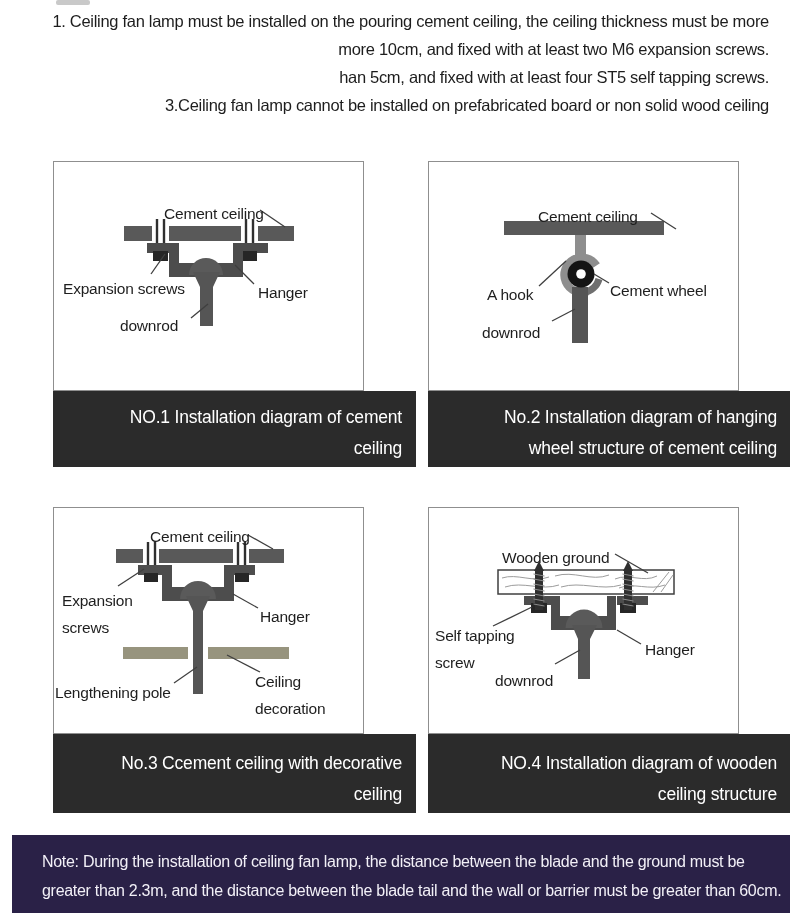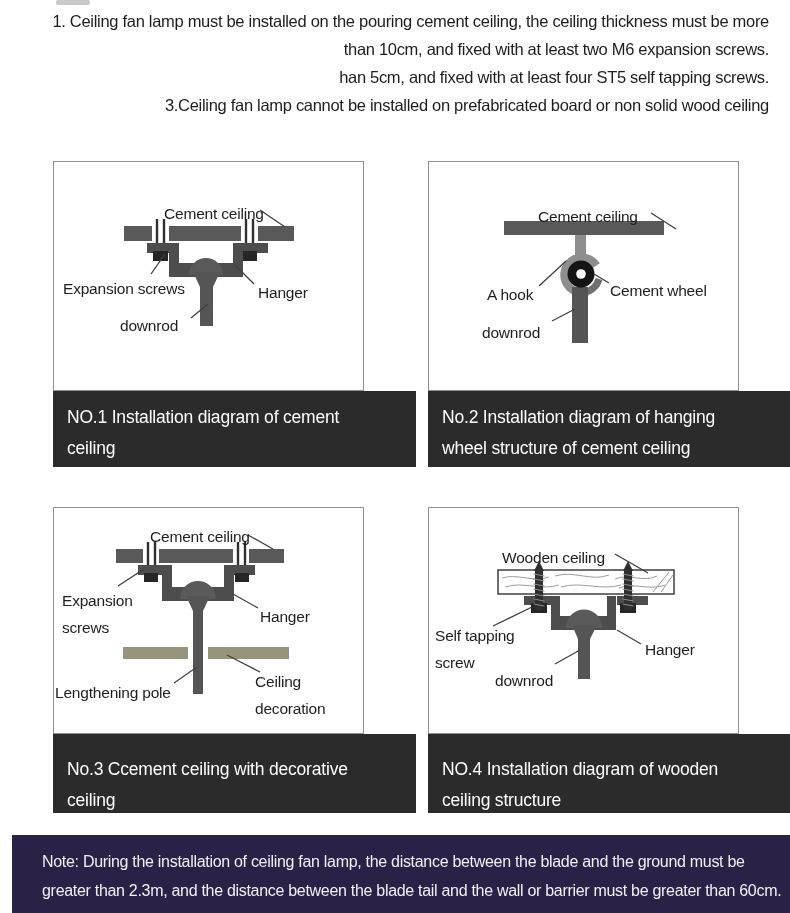--- a/index.html
+++ b/index.html
@@ -24,41 +24,41 @@
   .row1 .diagram{height:230px;}
   .row2 .diagram{height:227px;}
   .diagram svg{position:absolute;left:0;top:0;width:100%;height:100%;}
   .lbl{
     position:absolute;font-size:15.5px;line-height:27px;color:#1e1e1e;
     white-space:nowrap;letter-spacing:-0.2px;
   }
   .lbl.wrap{white-space:normal;}
   .caption{
     background:#2b2b2b;color:#ffffff;box-sizing:border-box;
-    padding:11px 14px 0 14px;font-size:17.5px;line-height:31px;letter-spacing:-0.2px;
+    padding:11px 14px 0 14px;font-size:17.5px;line-height:31px;letter-spacing:-0.2px;text-align:right;
   }
   .row1 .caption{height:76px;}
-  .row2 .caption{height:79px;padding-top:20px;}
+  .row2 .caption{height:79px;padding-top:14px;}
   
   .note{
     position:absolute;left:0;top:835px;width:790px;height:92px;background:#2a2147;
     color:#f2f0f7;box-sizing:border-box;padding:12px 28px 16px 30px;margin-left:12px;
   }
   .note div{font-size:16px;line-height:29px;letter-spacing:-0.3px;white-space:nowrap;}
 </style>
 </head>
 <body>
 
 <div class="page">
 
   <div class="artifact"></div>
 
   <div class="instructions">
     <div class="iline">1. Ceiling fan lamp must be installed on the pouring cement ceiling, the ceiling thickness must be more</div>
-    <div class="iline">than 10cm, and fixed with at least two M6 expansion screws.</div>
+    <div class="iline">more 10cm, and fixed with at least two M6 expansion screws.</div>
     <div class="iline">han 5cm, and fixed with at least four ST5 self tapping screws.</div>
     <div class="iline">3.Ceiling fan lamp cannot be installed on prefabricated board or non solid wood ceiling</div>
   </div>
 
   <section class="panel row1 p1">
     <div class="diagram">
       <svg viewBox="0 0 309 228">
         <rect x="70" y="64" width="170" height="15" fill="#595959"></rect>
         <rect x="98" y="63" width="17" height="17" fill="#ffffff"></rect>
         <rect x="187" y="63" width="17" height="17" fill="#ffffff"></rect>
@@ -209,21 +209,21 @@
             <line x1="193.5" y1="96" x2="204.5" y2="98"></line>
           </g>
         </g>
         <g stroke="#3f3f3f" stroke-width="1.3">
           <line x1="186" y1="46" x2="219" y2="65"></line>
           <line x1="64" y1="118" x2="103" y2="99"></line>
           <line x1="212" y1="136" x2="188" y2="122"></line>
           <line x1="126" y1="156" x2="151" y2="142"></line>
         </g>
       </svg>
-      <div class="lbl" style="left:73px;top:36px">Wooden ceiling</div>
+      <div class="lbl" style="left:73px;top:36px">Wooden ground</div>
       <div class="lbl wrap" style="left:6px;top:114px;width:95px">Self tapping screw</div>
       <div class="lbl" style="left:216px;top:128px">Hanger</div>
       <div class="lbl" style="left:66px;top:159px">downrod</div>
     </div>
     <div class="caption">
       <div>NO.4 Installation diagram of wooden</div>
       <div>ceiling structure</div>
     </div>
   </section>
 

